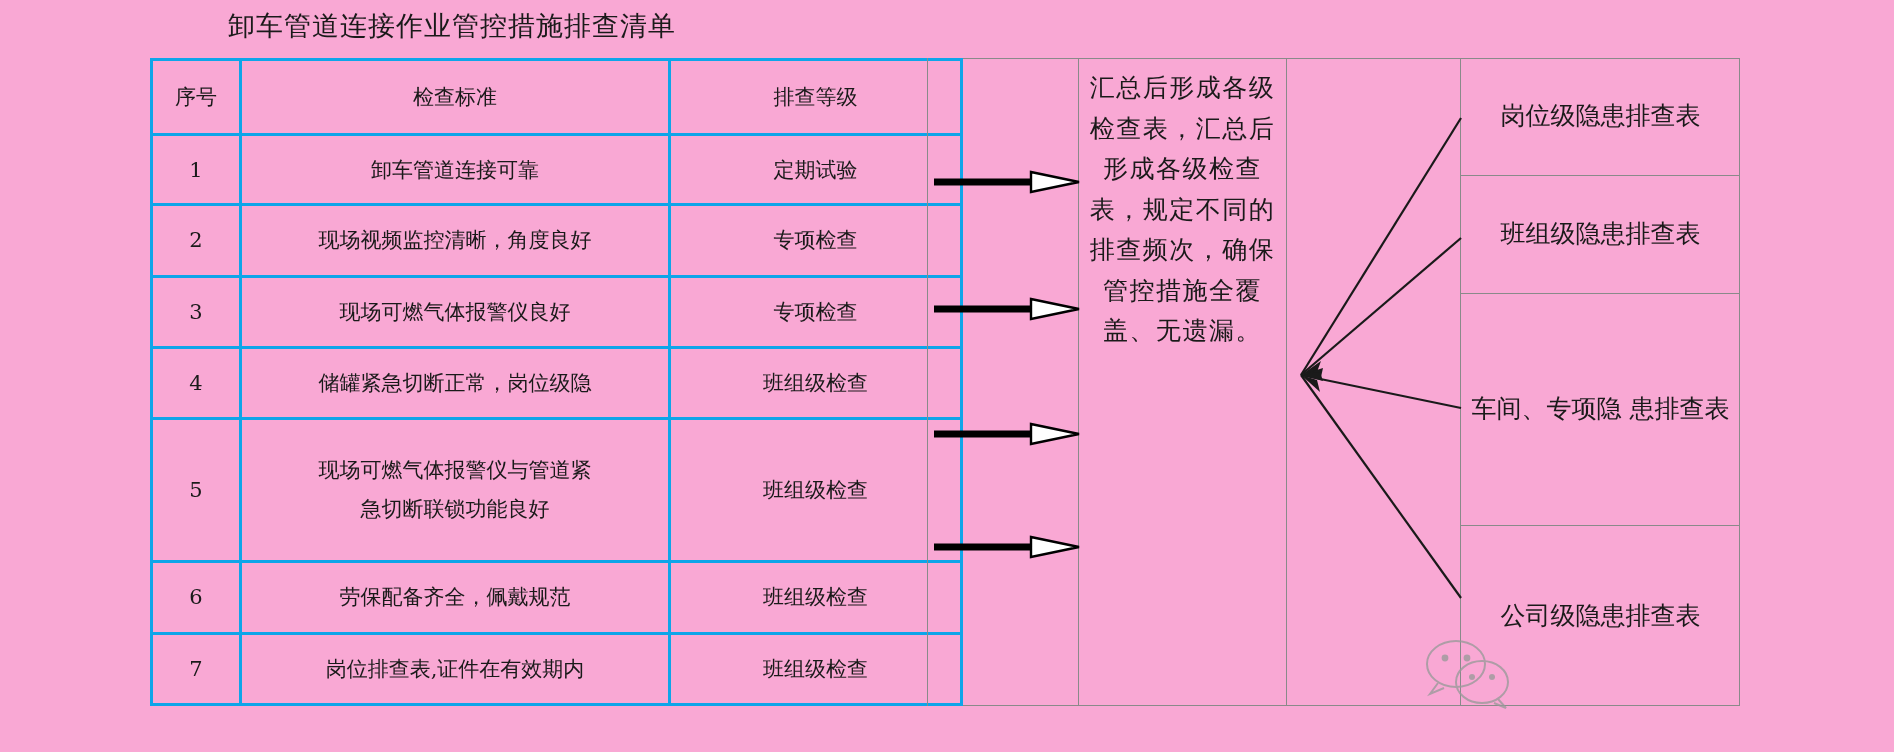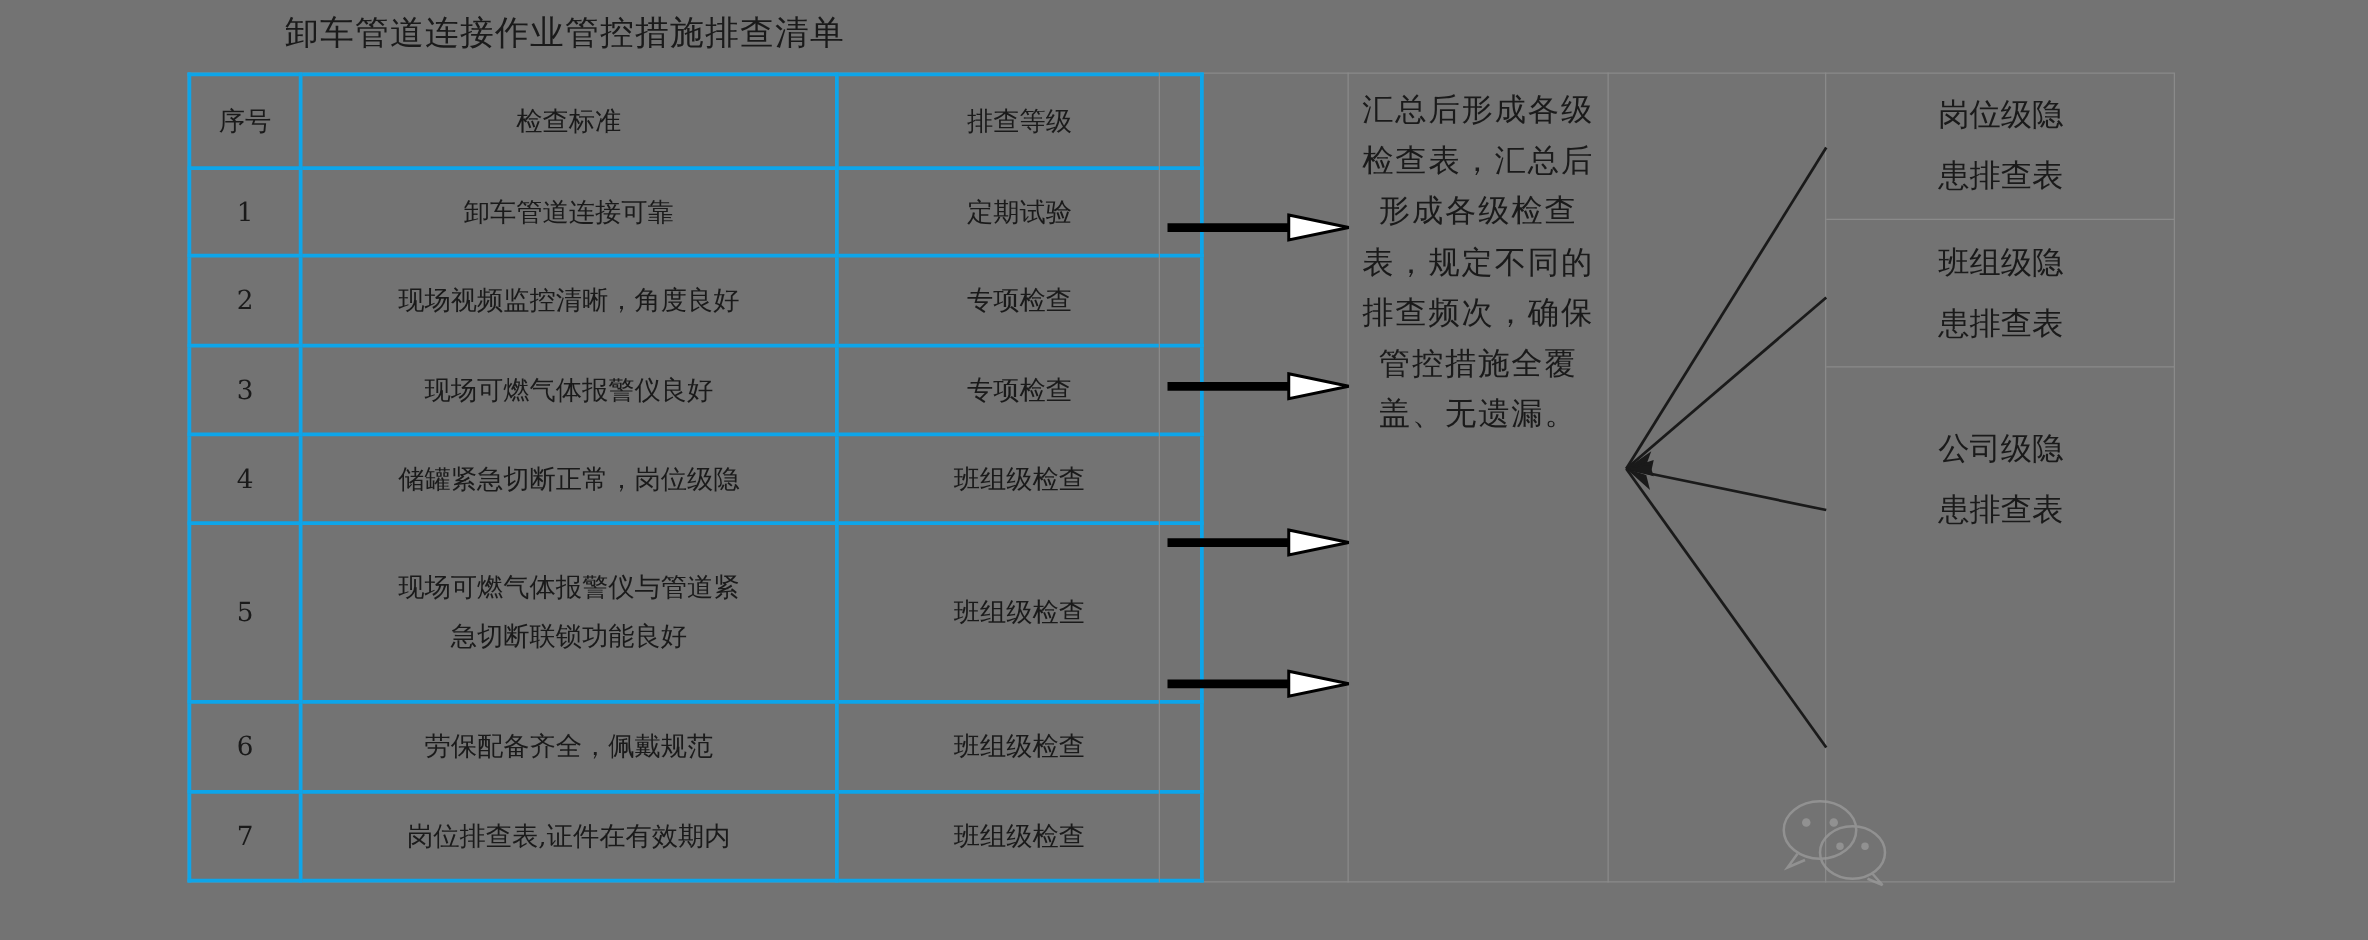--- a/index.html
+++ b/index.html
@@ -8,21 +8,21 @@
     background: #ffffff;
   }
   body {
     font-family: "DejaVu Serif", "Liberation Serif", serif;
     color: #111111;
   }
   #page {
     position: relative;
     width: 1894px;
     height: 752px;
-    background: #737373;
+    background: #f9a8d4;
     overflow: hidden;
   }
 
   
   #doc-title {
     position: absolute;
     left: 228px;
     top: 8px;
     font-size: 27px;
     letter-spacing: 1px;
@@ -146,21 +146,21 @@
     left: 1461px;
     top: 58px;
     width: 279px;
     height: 648px;
     box-sizing: border-box;
   }
   .out-box {
     border-bottom: 1px solid #8a8a8a;
     box-sizing: border-box;
     display: flex;
-    flex-direction: column;
+    flex-direction: row;
     align-items: center;
     justify-content: center;
     font-size: 25px;
     line-height: 1.95;
     color: #1a1a1a;
     text-align: left;
   }
   .out-box:last-child { border-bottom: none; }
   .ob-1 { height: 118px; }
   .ob-2 { height: 118px; }
@@ -297,20 +297,24 @@
   </svg>
 
   <div id="outputs">
     <div class="out-box ob-1">
       <span class="ob-line">岗位级隐</span>
       <span class="ob-line">患排查表</span>
     </div>
     <div class="out-box ob-2">
       <span class="ob-line">班组级隐</span>
       <span class="ob-line">患排查表</span>
+    </div>
+    <div class="out-box ob-3">
+      <span class="ob-line">车间、专项</span>
+      <span class="ob-line">隐 患排查表</span>
     </div>
     <div class="out-box ob-4">
       <span class="ob-line">公司级隐</span>
       <span class="ob-line">患排查表</span>
     </div>
   </div>
 
   <div id="watermark">
     <svg id="wm-logo" width="120" height="80" viewBox="0 0 120 80">
       <g fill="none" stroke="#9a9a9a" stroke-width="2">

